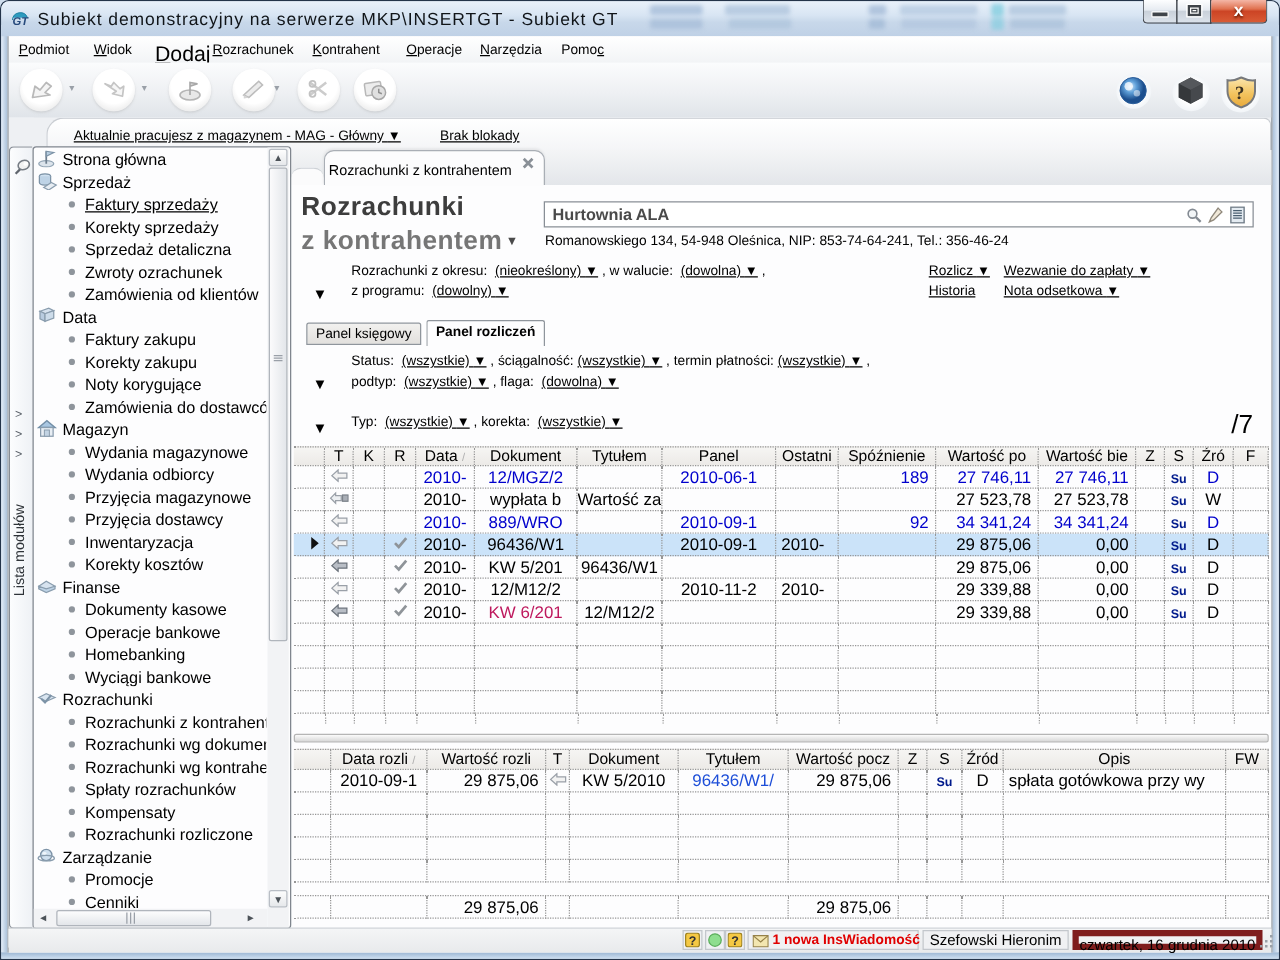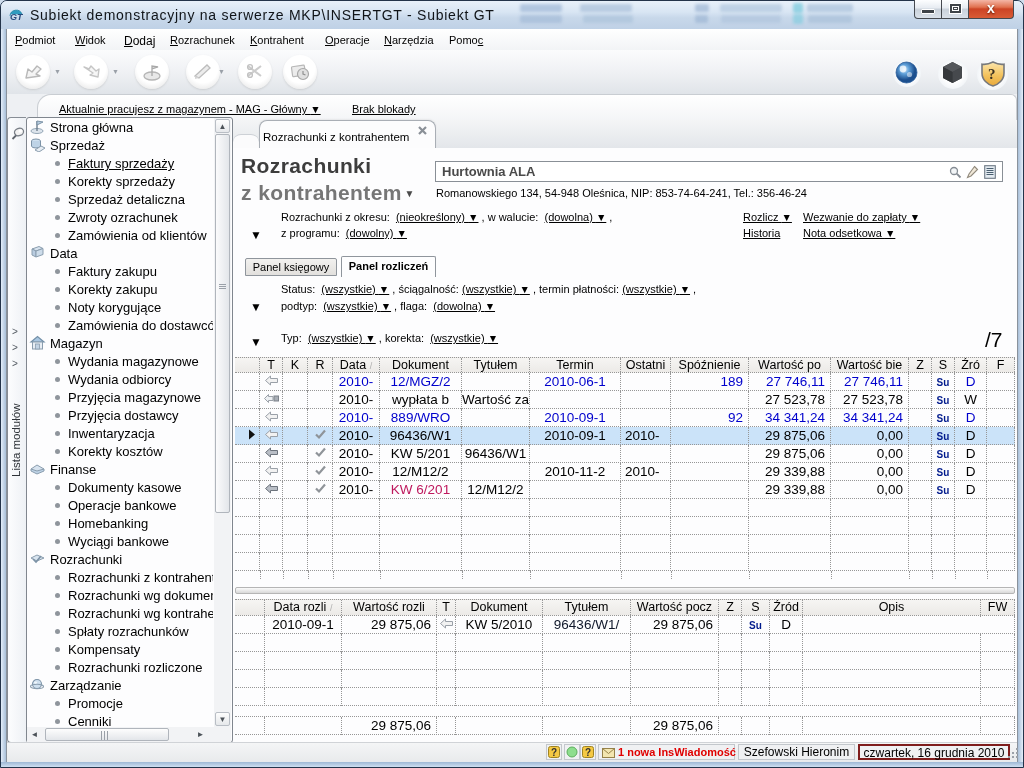--- a/index.html
+++ b/index.html
@@ -39,21 +39,21 @@
 <div style="position:absolute;left:941px;top:0px;width:28px;height:19px;border:1px solid #45494f;border-top:none;background:linear-gradient(180deg,#fdfeff 0%,#e6ebf1 45%,#c9d1da 50%,#dbe2ea 100%);">
     <div style="margin:4px auto 0;width:11px;height:9px;border:2px solid #3f4449;outline:1px solid #fff;background:#fff;">
       <div style="margin:1px;height:3px;border:1px solid #3f4449;"></div>
     </div>
   </div>
 <div style="position:absolute;left:968px;top:0px;width:46px;height:19px;border:1px solid #45494f;border-top:none;border-radius:0 0 4px 0;background:linear-gradient(180deg,#f4b6a6 0%,#e0714f 40%,#cc4425 50%,#d95b35 100%);text-align:center;font-weight:bold;color:#fff;font-size:14px;line-height:17px;text-shadow:0 1px 2px #601800;">x</div>
 <div style="position:absolute;left:6px;top:29px;width:1012px;height:733px;background:#eef0f3;border-left:1px solid #8a929c;border-right:1px solid #8a929c;"></div>
 <div style="position:absolute;left:7px;top:29px;width:1010px;height:21px;background:linear-gradient(180deg,#ffffff,#f2f4f6);"></div>
 <div style="position:absolute;left:15px;top:34px;height:14px;font-size:11px;"><span class="u">P</span>odmiot</div>
 <div style="position:absolute;left:75px;top:34px;height:14px;font-size:11px;"><span class="u">W</span>idok</div>
-<div style="position:absolute;left:124px;top:34px;height:14px;font-size:12px;"><span class="u">D</span>odaj</div>
+<div style="position:absolute;left:124px;top:34px;height:14px;font-size:17px;"><span class="u">D</span>odaj</div>
 <div style="position:absolute;left:170px;top:34px;height:14px;font-size:11px;"><span class="u">R</span>ozrachunek</div>
 <div style="position:absolute;left:250px;top:34px;height:14px;font-size:11px;"><span class="u">K</span>ontrahent</div>
 <div style="position:absolute;left:325px;top:34px;height:14px;font-size:11px;"><span class="u">O</span>peracje</div>
 <div style="position:absolute;left:384px;top:34px;height:14px;font-size:11px;"><span class="u">N</span>arzędzia</div>
 <div style="position:absolute;left:449px;top:34px;height:14px;font-size:11px;">Pomo<span class="u">c</span></div>
 <div style="position:absolute;left:7px;top:50px;width:1010px;height:44px;background:linear-gradient(180deg,#fbfcfd 0%,#eef0f3 55%,#e0e4e9 100%);"></div>
 <div style="position:absolute;border-radius:50%;width:34px;height:34px;background:radial-gradient(circle at 50% 38%,#ffffff 55%,#ececec 80%,#e2e2e2 100%);box-shadow:0 1px 2px rgba(160,160,160,.35);left:16px;top:55px;">
     <div style="position:absolute;left:7px;top:8px;"><svg width="22" height="18" viewBox="0 0 22 18" style="">
         <path d="M3 15 L5 6 L9 9 L14 3 L18 6 L13 11 L17 13 Z" fill="#f4f4f4" stroke="#b9b9b9" stroke-width="1.4" stroke-linejoin="round"></path>
       </svg></div>
@@ -168,21 +168,21 @@
 <div style="position:absolute;left:250px;top:335px;width:16px;height:11px;font-size:12px;color:#000;">▼</div>
 <div style="position:absolute;left:985px;top:328px;height:22px;font-size:21px;">/7</div>
 <div style="position:absolute;left:235px;top:357px;width:780px;height:16px;background:linear-gradient(180deg,#f6f5f3,#eceae7);border-top:1px dotted #969696;border-bottom:1px dotted #969696;font-size:12.5px;">
     <div style="position:absolute;left:0px;top:0;width:25px;height:16px;border-right:1px dotted #969696;text-align:center;line-height:14px;overflow:hidden;white-space:nowrap;"></div>
     <div style="position:absolute;left:25px;top:0;width:23px;height:16px;border-right:1px dotted #969696;text-align:center;line-height:14px;overflow:hidden;white-space:nowrap;">T</div>
     <div style="position:absolute;left:48px;top:0;width:25px;height:16px;border-right:1px dotted #969696;text-align:center;line-height:14px;overflow:hidden;white-space:nowrap;">K</div>
     <div style="position:absolute;left:73px;top:0;width:25px;height:16px;border-right:1px dotted #969696;text-align:center;line-height:14px;overflow:hidden;white-space:nowrap;">R</div>
     <div style="position:absolute;left:98px;top:0;width:47px;height:16px;border-right:1px dotted #969696;text-align:center;line-height:14px;overflow:hidden;white-space:nowrap;">Data <span style="color:#b0b0b0;font-size:9px;">/</span></div>
     <div style="position:absolute;left:145px;top:0;width:82px;height:16px;border-right:1px dotted #969696;text-align:center;line-height:14px;overflow:hidden;white-space:nowrap;">Dokument</div>
     <div style="position:absolute;left:227px;top:0;width:68px;height:16px;border-right:1px dotted #969696;text-align:center;line-height:14px;overflow:hidden;white-space:nowrap;">Tytułem</div>
-    <div style="position:absolute;left:295px;top:0;width:91px;height:16px;border-right:1px dotted #969696;text-align:center;line-height:14px;overflow:hidden;white-space:nowrap;">Termin</div>
+    <div style="position:absolute;left:295px;top:0;width:91px;height:16px;border-right:1px dotted #969696;text-align:center;line-height:14px;overflow:hidden;white-space:nowrap;">Panel</div>
     <div style="position:absolute;left:386px;top:0;width:50px;height:16px;border-right:1px dotted #969696;text-align:center;line-height:14px;overflow:hidden;white-space:nowrap;">Ostatni</div>
     <div style="position:absolute;left:436px;top:0;width:78px;height:16px;border-right:1px dotted #969696;text-align:center;line-height:14px;overflow:hidden;white-space:nowrap;">Spóźnienie</div>
     <div style="position:absolute;left:514px;top:0;width:82px;height:16px;border-right:1px dotted #969696;text-align:center;line-height:14px;overflow:hidden;white-space:nowrap;">Wartość po</div>
     <div style="position:absolute;left:596px;top:0;width:78px;height:16px;border-right:1px dotted #969696;text-align:center;line-height:14px;overflow:hidden;white-space:nowrap;">Wartość bie</div>
     <div style="position:absolute;left:674px;top:0;width:23px;height:16px;border-right:1px dotted #969696;text-align:center;line-height:14px;overflow:hidden;white-space:nowrap;">Z</div>
     <div style="position:absolute;left:697px;top:0;width:23px;height:16px;border-right:1px dotted #969696;text-align:center;line-height:14px;overflow:hidden;white-space:nowrap;">S</div>
     <div style="position:absolute;left:720px;top:0;width:32px;height:16px;border-right:1px dotted #969696;text-align:center;line-height:14px;overflow:hidden;white-space:nowrap;">Źró</div>
     <div style="position:absolute;left:752px;top:0;width:28px;height:16px;border-right:1px dotted #969696;text-align:center;line-height:14px;overflow:hidden;white-space:nowrap;">F</div>
   </div>
 <div style="position:absolute;left:235px;top:373px;width:780px;height:18px;border-bottom:1px dotted #969696;font-size:13.5px;">
@@ -441,25 +441,26 @@
     <div style="position:absolute;left:746px;top:0;width:34px;height:17px;border-right:1px dotted #969696;text-align:center;line-height:15px;overflow:hidden;white-space:nowrap;">FW</div>
   </div>
 <div style="position:absolute;left:235px;top:616px;width:780px;height:18px;border-bottom:1px dotted #969696;font-size:13.5px;">
     <div style="position:absolute;left:0px;top:0;width:30px;height:18px;border-right:1px dotted #969696;overflow:hidden;text-align:center;line-height:17px;color:#000;white-space:nowrap;"></div>
     <div style="position:absolute;left:30px;top:0;width:77px;height:18px;border-right:1px dotted #969696;overflow:hidden;text-align:center;line-height:17px;color:#000;white-space:nowrap;">2010-09-1</div>
     <div style="position:absolute;left:107px;top:0;width:95px;height:18px;border-right:1px dotted #969696;overflow:hidden;text-align:right;padding-right:5px;line-height:17px;color:#000;white-space:nowrap;">29 875,06</div>
     <div style="position:absolute;left:202px;top:0;width:19px;height:18px;border-right:1px dotted #969696;overflow:hidden;text-align:center;line-height:17px;color:#000;white-space:nowrap;"><svg width="15" height="11" viewBox="0 0 15 11" style="">
         <path d="M1.5 5.5 L6.5 1 L6.5 3.5 L13.5 3.5 L13.5 7.5 L6.5 7.5 L6.5 10 Z" fill="#f2f2f2" stroke="#9aa0a8" stroke-width="1"></path>
       </svg></div>
     <div style="position:absolute;left:221px;top:0;width:87px;height:18px;border-right:1px dotted #969696;overflow:hidden;text-align:center;line-height:17px;color:#000;white-space:nowrap;">KW 5/2010</div>
-    <div style="position:absolute;left:308px;top:0;width:88px;height:18px;border-right:1px dotted #969696;overflow:hidden;text-align:center;line-height:17px;color:#0f172a;white-space:nowrap;">96436/W1/</div>
+    <div style="position:absolute;left:308px;top:0;width:88px;height:18px;border-right:1px dotted #969696;overflow:hidden;text-align:center;line-height:17px;color:#1d4ed8;white-space:nowrap;">96436/W1/</div>
     <div style="position:absolute;left:396px;top:0;width:88px;height:18px;border-right:1px dotted #969696;overflow:hidden;text-align:right;padding-right:5px;line-height:17px;color:#000;white-space:nowrap;">29 875,06</div>
     <div style="position:absolute;left:484px;top:0;width:23px;height:18px;border-right:1px dotted #969696;overflow:hidden;text-align:center;line-height:17px;color:#000;white-space:nowrap;"></div>
     <div style="position:absolute;left:507px;top:0;width:28px;height:18px;border-right:1px dotted #969696;overflow:hidden;text-align:center;line-height:17px;color:#000;white-space:nowrap;"><span style="font-size:10px;font-weight:bold;color:#001a8c;">Su</span></div>
     <div style="position:absolute;left:535px;top:0;width:33px;height:18px;border-right:1px dotted #969696;overflow:hidden;text-align:center;line-height:17px;color:#000;white-space:nowrap;">D</div>
+    <div style="position:absolute;left:568px;top:0;width:178px;height:18px;border-right:1px dotted #969696;overflow:hidden;text-align:left;padding-left:4px;line-height:17px;color:#000;white-space:nowrap;">spłata gotówkowa przy wy</div>
     <div style="position:absolute;left:746px;top:0;width:34px;height:18px;border-right:1px dotted #969696;overflow:hidden;text-align:center;line-height:17px;color:#000;white-space:nowrap;"></div>
   </div>
 <div style="position:absolute;left:235px;top:634px;width:780px;height:18px;border-bottom:1px dotted #969696;font-size:13.5px;">
     <div style="position:absolute;left:0px;top:0;width:30px;height:18px;border-right:1px dotted #969696;overflow:hidden;text-align:center;line-height:17px;color:#000;white-space:nowrap;"></div>
     <div style="position:absolute;left:30px;top:0;width:77px;height:18px;border-right:1px dotted #969696;overflow:hidden;text-align:center;line-height:17px;color:#000;white-space:nowrap;"></div>
     <div style="position:absolute;left:107px;top:0;width:95px;height:18px;border-right:1px dotted #969696;overflow:hidden;text-align:center;line-height:17px;color:#000;white-space:nowrap;"></div>
     <div style="position:absolute;left:202px;top:0;width:19px;height:18px;border-right:1px dotted #969696;overflow:hidden;text-align:center;line-height:17px;color:#000;white-space:nowrap;"></div>
     <div style="position:absolute;left:221px;top:0;width:87px;height:18px;border-right:1px dotted #969696;overflow:hidden;text-align:center;line-height:17px;color:#000;white-space:nowrap;"></div>
     <div style="position:absolute;left:308px;top:0;width:88px;height:18px;border-right:1px dotted #969696;overflow:hidden;text-align:center;line-height:17px;color:#000;white-space:nowrap;"></div>
     <div style="position:absolute;left:396px;top:0;width:88px;height:18px;border-right:1px dotted #969696;overflow:hidden;text-align:center;line-height:17px;color:#000;white-space:nowrap;"></div>
@@ -659,20 +660,20 @@
     </svg></div>
 <div style="position:absolute;left:580px;top:744px;width:16px;height:16px;border:1px solid #c3c7cc;background:#f0f1f3;padding:1px;"><svg width="12" height="12" viewBox="0 0 12 12" style="">
       <rect x="0.5" y="0.5" width="11" height="11" rx="2" fill="#f5c944" stroke="#a08420"></rect>
       <text x="3" y="10" font-size="10" font-weight="bold" fill="#333" font-family="Liberation Sans">?</text>
     </svg></div>
 <div style="position:absolute;left:598px;top:744px;width:137px;height:16px;border:1px solid #c3c7cc;background:#f0f1f3;font-size:11px;font-weight:bold;color:#e00000;line-height:14px;padding-left:19px;white-space:nowrap;"><svg width="13" height="10" viewBox="0 0 13 10" style="position:absolute;left:3px;top:3px;">
       <rect x="0.5" y="0.5" width="12" height="9" fill="#f3e6b0" stroke="#96824a"></rect>
       <path d="M0.5 0.5 L6.5 5.5 L12.5 0.5" fill="none" stroke="#96824a"></path>
     </svg>1 nowa InsWiadomość</div>
 <div style="position:absolute;left:738px;top:744px;width:117px;height:16px;border:1px solid #c3c7cc;background:#f0f1f3;font-size:12px;line-height:14px;text-align:center;white-space:nowrap;">Szefowski Hieronim</div>
-<div style="position:absolute;left:858px;top:744px;width:152px;height:16px;border:2px solid #7f1d1d;background:#f0f1f3;font-size:12px;line-height:14px;text-align:center;white-space:nowrap;">czwartek, 16 grudnia 2010</div>
+<div style="position:absolute;left:858px;top:744px;width:152px;height:16px;border:5px solid #7f1d1d;background:#f0f1f3;font-size:12px;line-height:14px;text-align:center;white-space:nowrap;">czwartek, 16 grudnia 2010</div>
 <div style="position:absolute;left:1006px;top:746px;width:14px;height:14px;">
     <div style="position:absolute;right:2px;bottom:2px;width:2px;height:2px;background:#9aa0a8;"></div>
     <div style="position:absolute;right:2px;bottom:6px;width:2px;height:2px;background:#9aa0a8;"></div>
     <div style="position:absolute;right:2px;bottom:10px;width:2px;height:2px;background:#9aa0a8;"></div>
     <div style="position:absolute;right:6px;bottom:2px;width:2px;height:2px;background:#9aa0a8;"></div>
     <div style="position:absolute;right:6px;bottom:6px;width:2px;height:2px;background:#9aa0a8;"></div>
     <div style="position:absolute;right:10px;bottom:2px;width:2px;height:2px;background:#9aa0a8;"></div>
   </div>
 </body></html>

